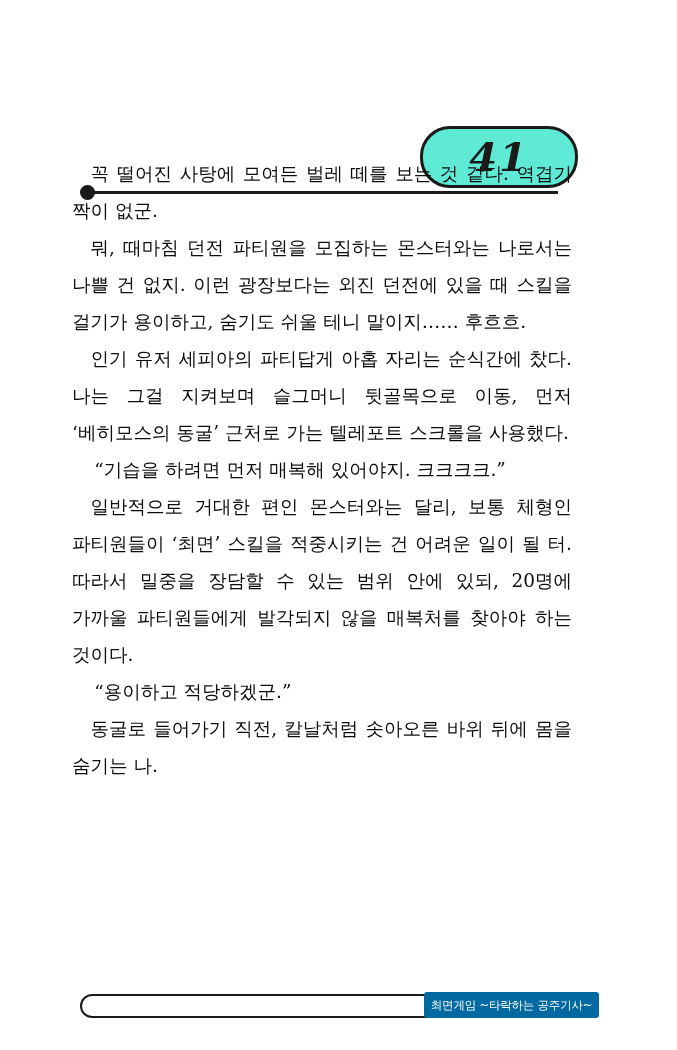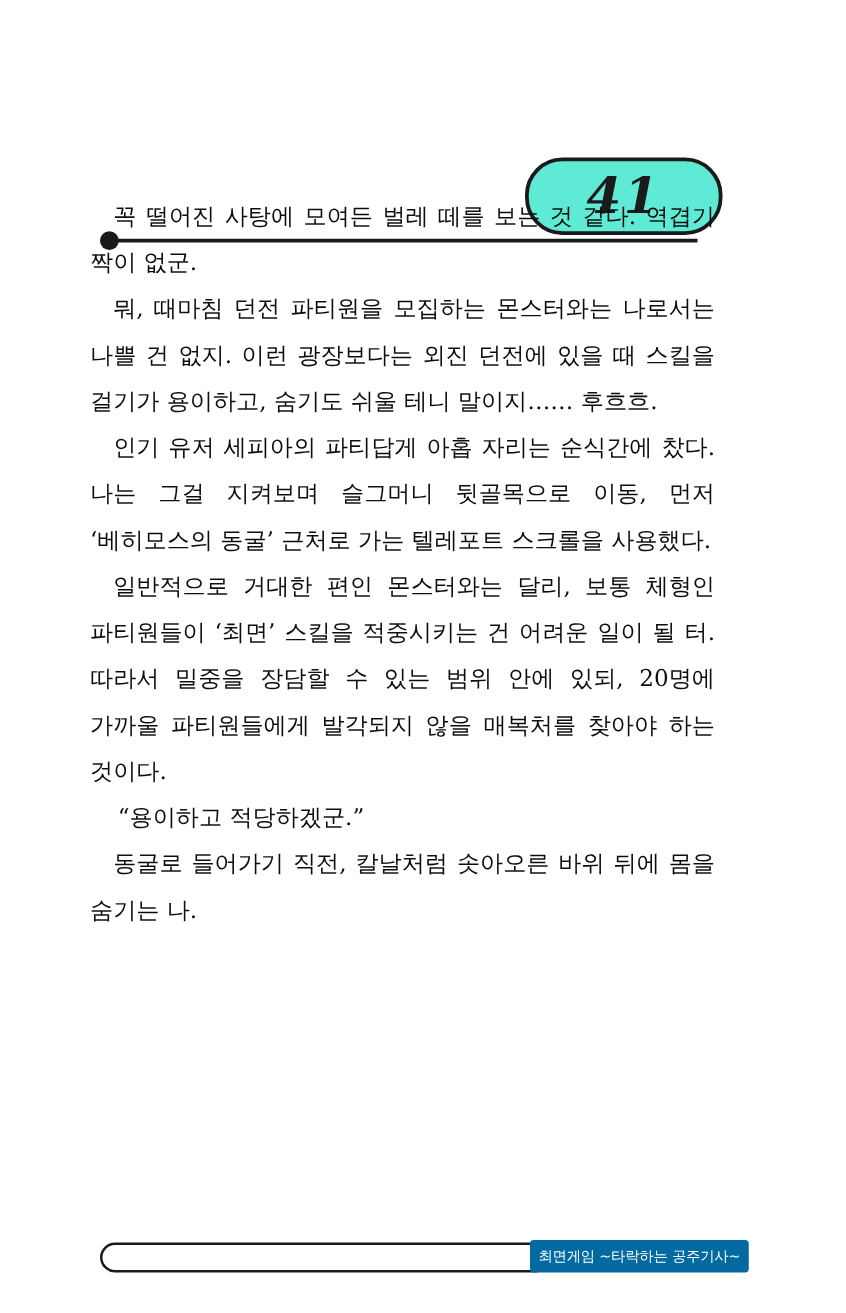--- a/index.html
+++ b/index.html
@@ -144,20 +144,21 @@
   <div class="header-dot"></div>
   <div class="chapter-badge">
     <div class="chapter-number">41</div>
   </div>
 </div>
 
 <div class="body-text">
   <p>꼭 떨어진 사탕에 모여든 벌레 떼를 보는 것 같다. 역겹기 짝이 없군.</p>
   <p>뭐, 때마침 던전 파티원을 모집하는 몬스터와는 나로서는 나쁠 건 없지. 이런 광장보다는 외진 던전에 있을 때 스킬을 걸기가 용이하고, 숨기도 쉬울 테니 말이지…… 후흐흐.</p>
   <p>인기 유저 세피아의 파티답게 아홉 자리는 순식간에 찼다. 나는 그걸 지켜보며 슬그머니 뒷골목으로 이동, 먼저 ‘베히모스의 동굴’ 근처로 가는 텔레포트 스크롤을 사용했다.</p>
+  <p class="quote">“기습을 하려면 먼저 매복해 있어야지. 크크크크.”</p>
   <p>일반적으로 거대한 편인 몬스터와는 달리, 보통 체형인 파티원들이 ‘최면’ 스킬을 적중시키는 건 어려운 일이 될 터. 따라서 밀중을 장담할 수 있는 범위 안에 있되, 20명에 가까울 파티원들에게 발각되지 않을 매복처를 찾아야 하는 것이다.</p>
   <p class="quote">“용이하고 적당하겠군.”</p>
   <p>동굴로 들어가기 직전, 칼날처럼 솟아오른 바위 뒤에 몸을 숨기는 나.</p>
 </div>
 
 <div class="footer">
   <div class="footer-bar"></div>
   <div class="footer-tab">
     <div class="footer-title">최면게임 ~타락하는 공주기사~</div>
   </div>

